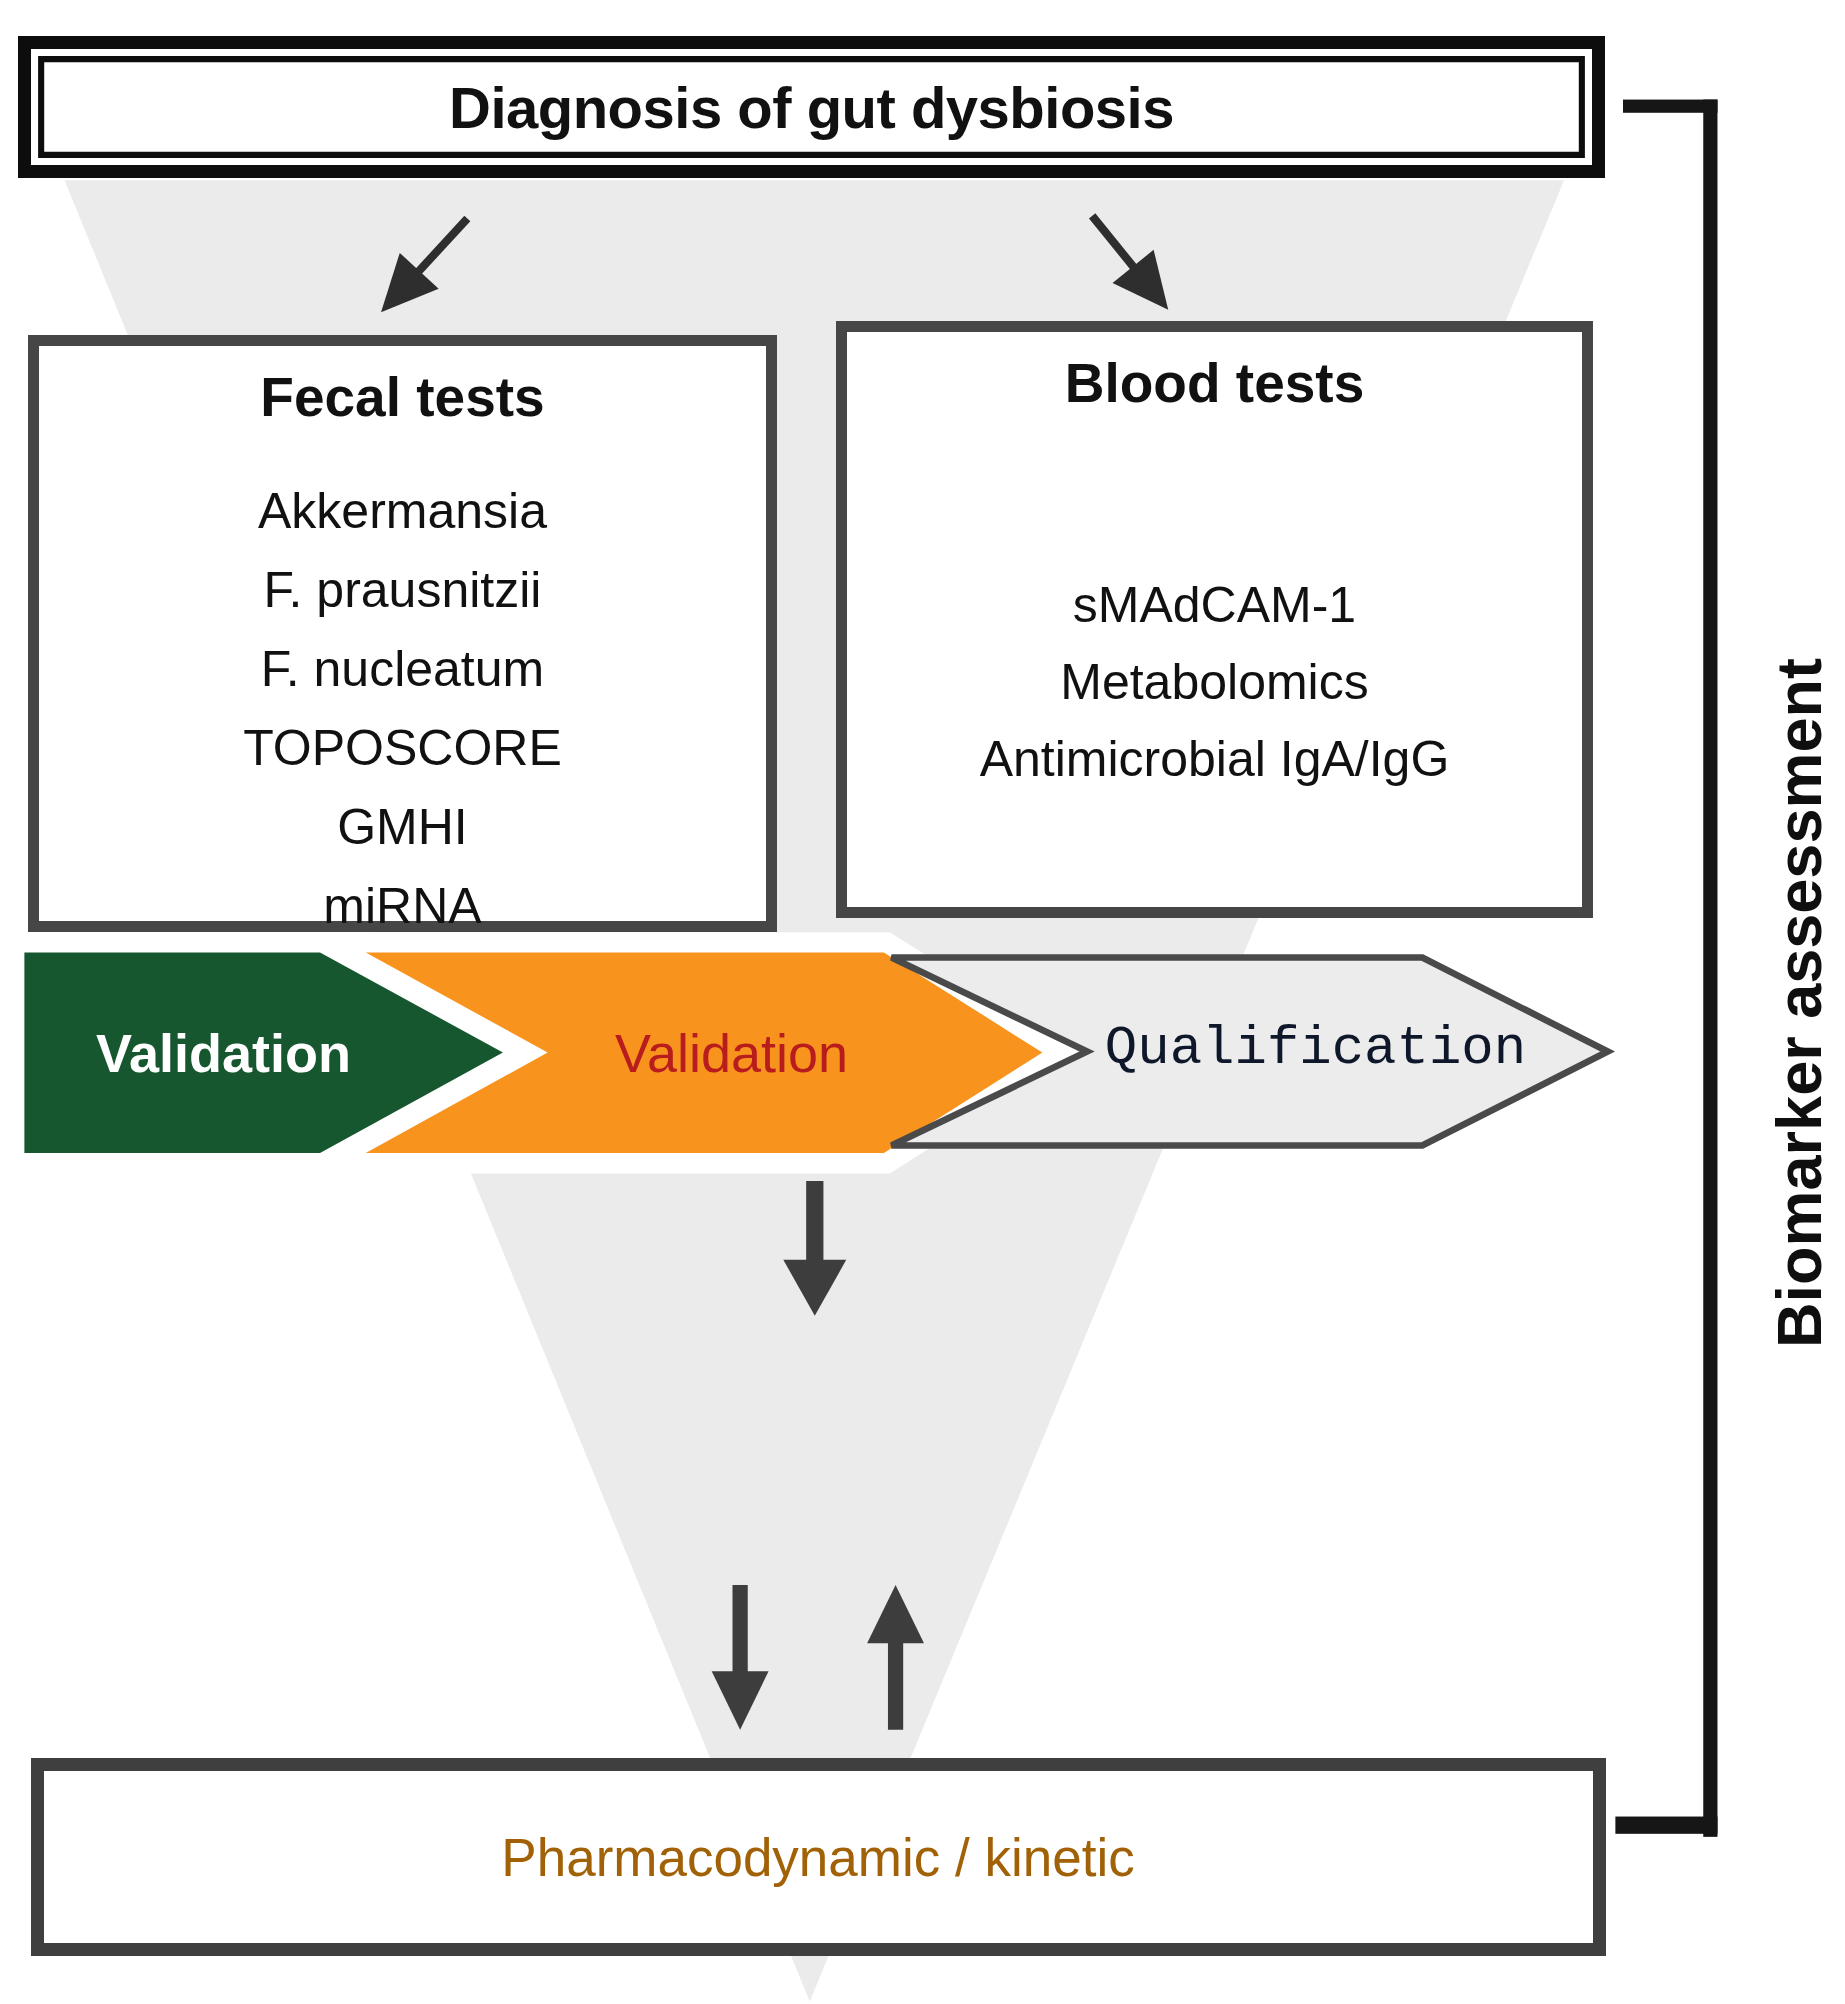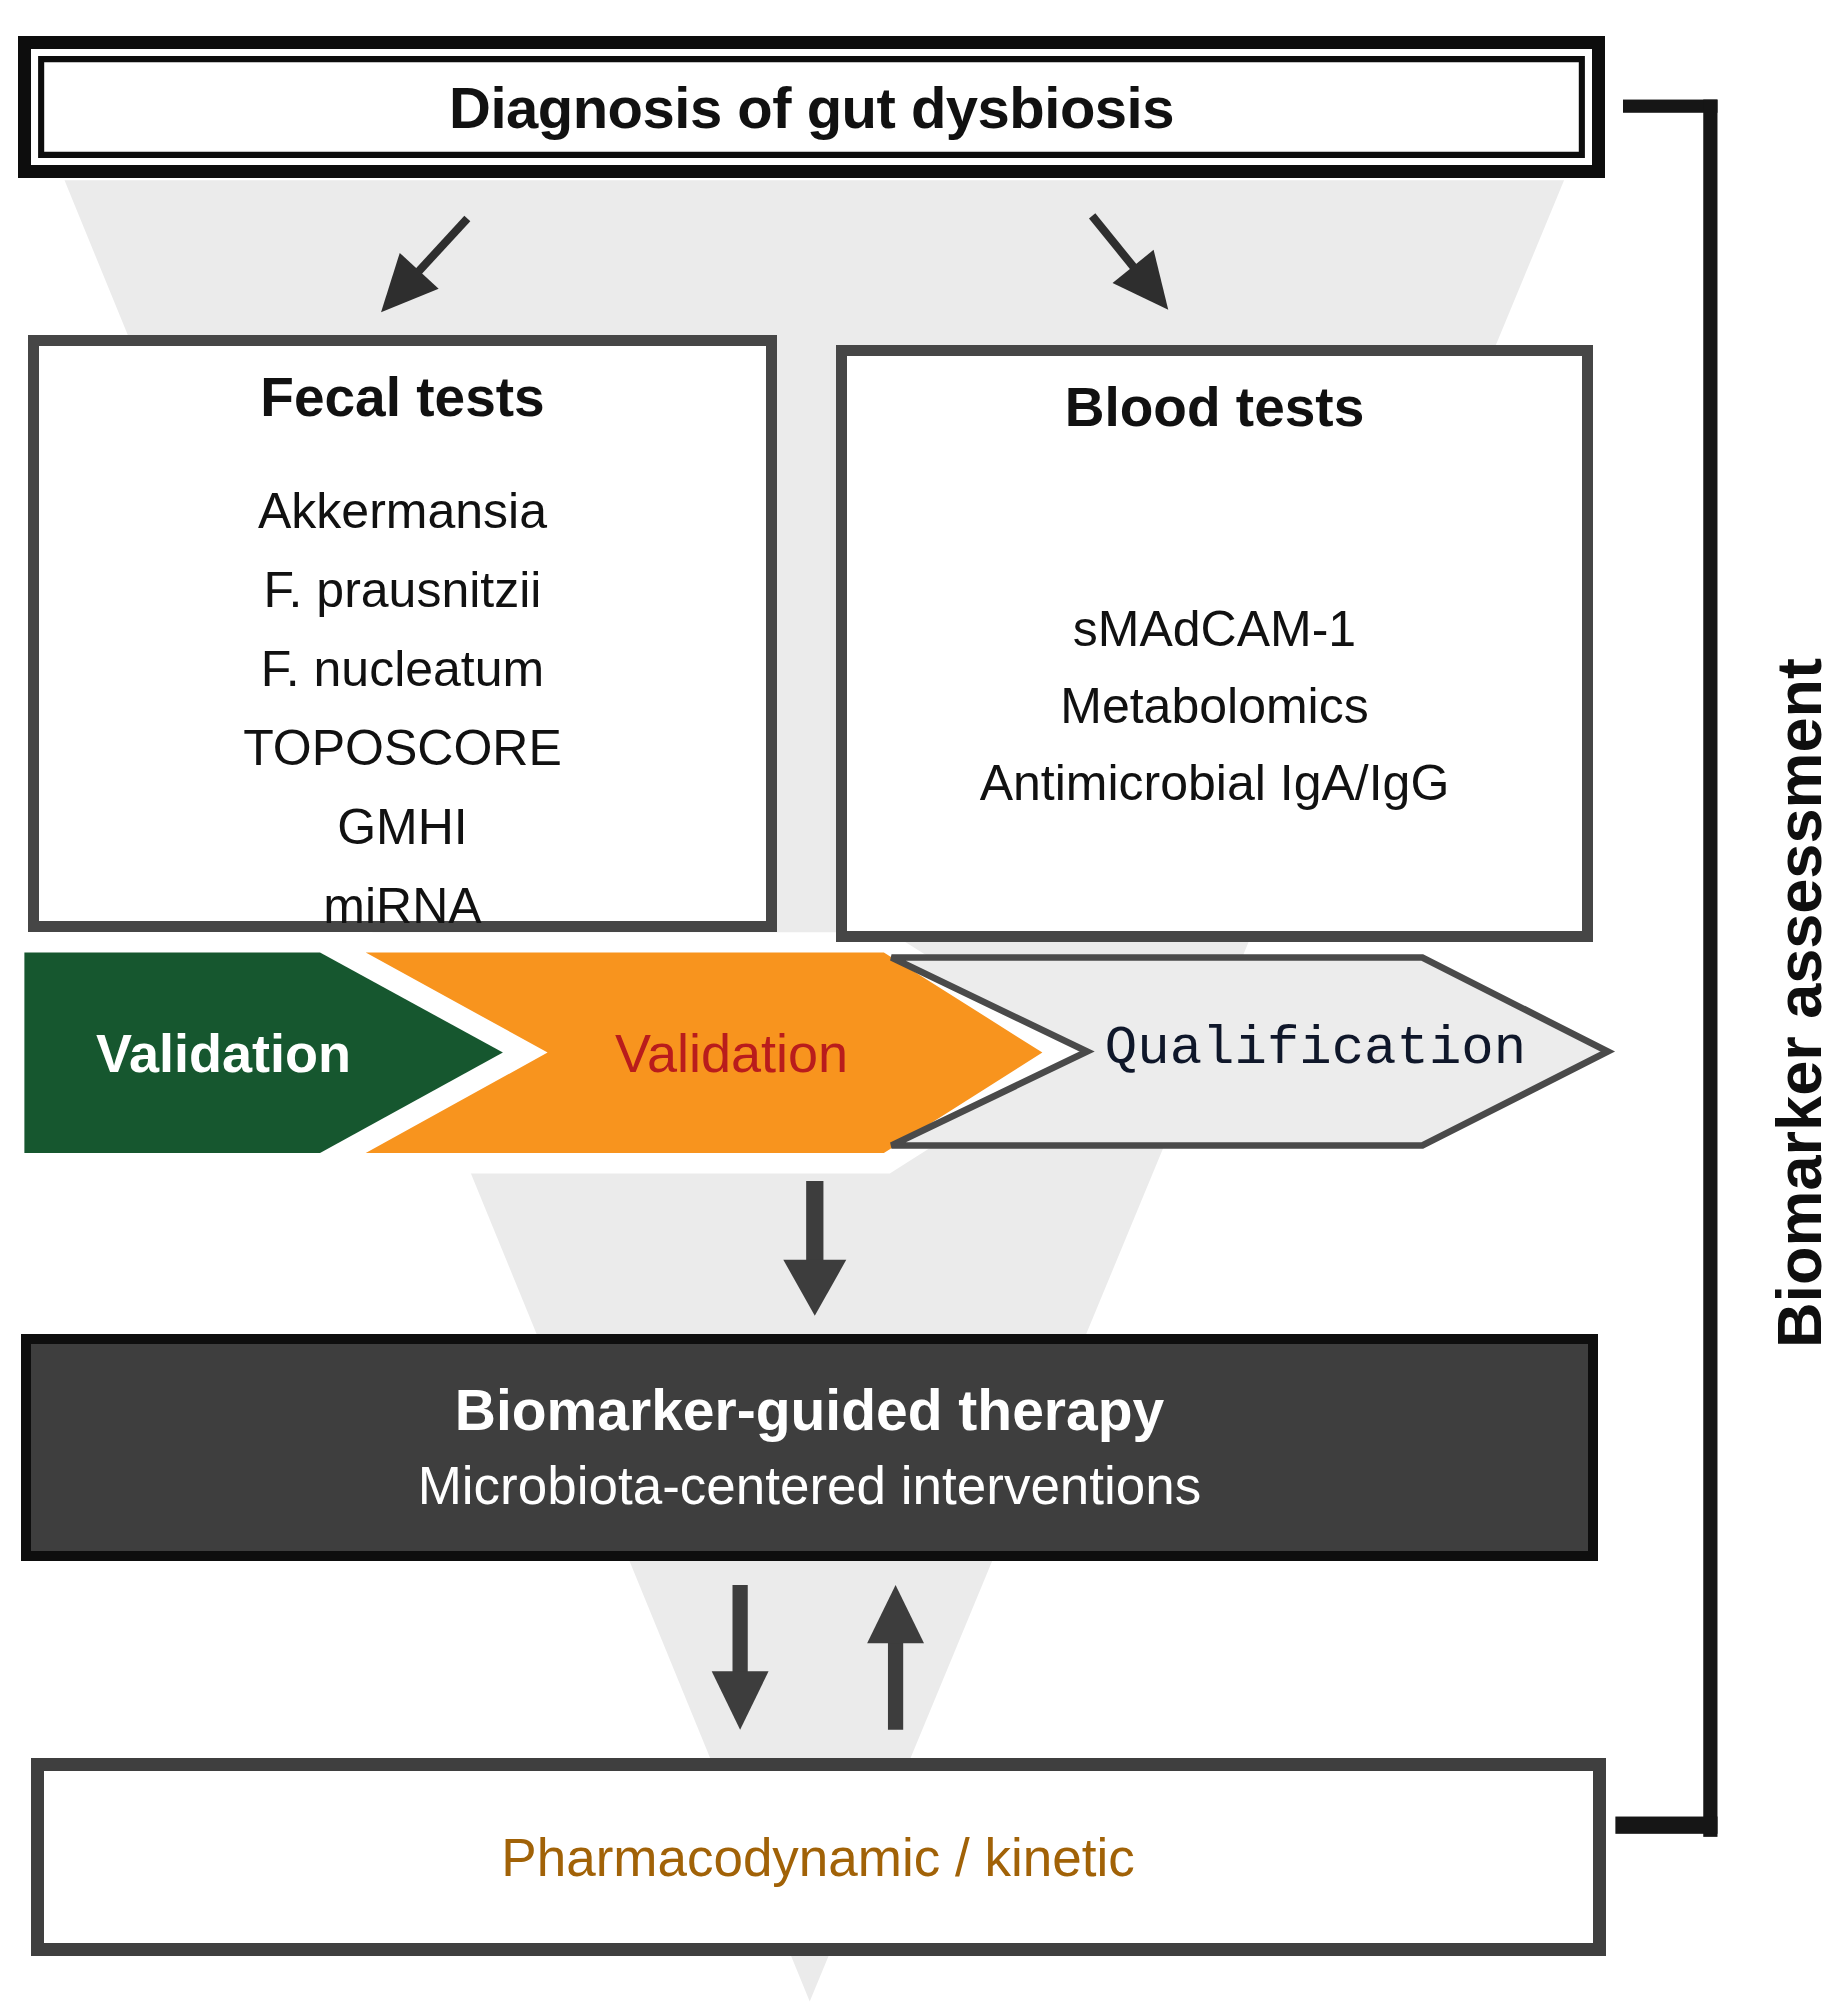--- a/index.html
+++ b/index.html
@@ -17,21 +17,21 @@
     box-shadow: inset 0 0 0 7.1px #ffffff, inset 0 0 0 13.2px #0d0d0d;
     display:flex; align-items:center; justify-content:center;
   }
   .top-box .t{font-size:58px; font-weight:bold; letter-spacing:-0.5px;}
 
   .test-box{
     background:#fff; border:11.2px solid #464646;
     display:flex; flex-direction:column; align-items:center; text-align:center;
   }
   .fecal-box{left:28px; top:335px; width:749px; height:597px;}
-  .blood-box{left:836px; top:345px; width:757px; height:597px;}
+  .blood-box{left:836px; top:321px; width:757px; height:597px;}
   .box-title{margin-top:19.3px; font-size:55px; font-weight:bold;}
   .fecal-items{margin-top:43px; font-size:50px; line-height:79px;}
   .blood-items{margin-top:auto; margin-bottom:109px; font-size:50px; line-height:77px;}
   .it{}
   .item{white-space:nowrap;}
 
   .chev-label{
     display:flex; align-items:center; justify-content:center;
     font-size:54px; white-space:nowrap;
   }
@@ -131,24 +131,20 @@
       <div class="item">sMAdCAM-1</div>
       <div class="item">Metabolomics</div>
       <div class="item">Antimicrobial IgA/IgG</div>
     </div>
   </div>
 
   <div class="abs chev-label label-discovery">Validation</div>
   <div class="abs chev-label label-validation">Validation</div>
   <div class="abs chev-label label-qualification">Qualification</div>
 
-  <div class="abs therapy-box">
-    <div class="l1">Biomarker-guided therapy</div>
-    <div class="l2">Microbiota-centered interventions</div>
-  </div>
 
   <div class="abs pd-box">
     <div>Pharmacodynamic / kinetic</div>
   </div>
 
   <div class="abs side-label">Biomarker assessment</div>
 
 </div>
 
 

